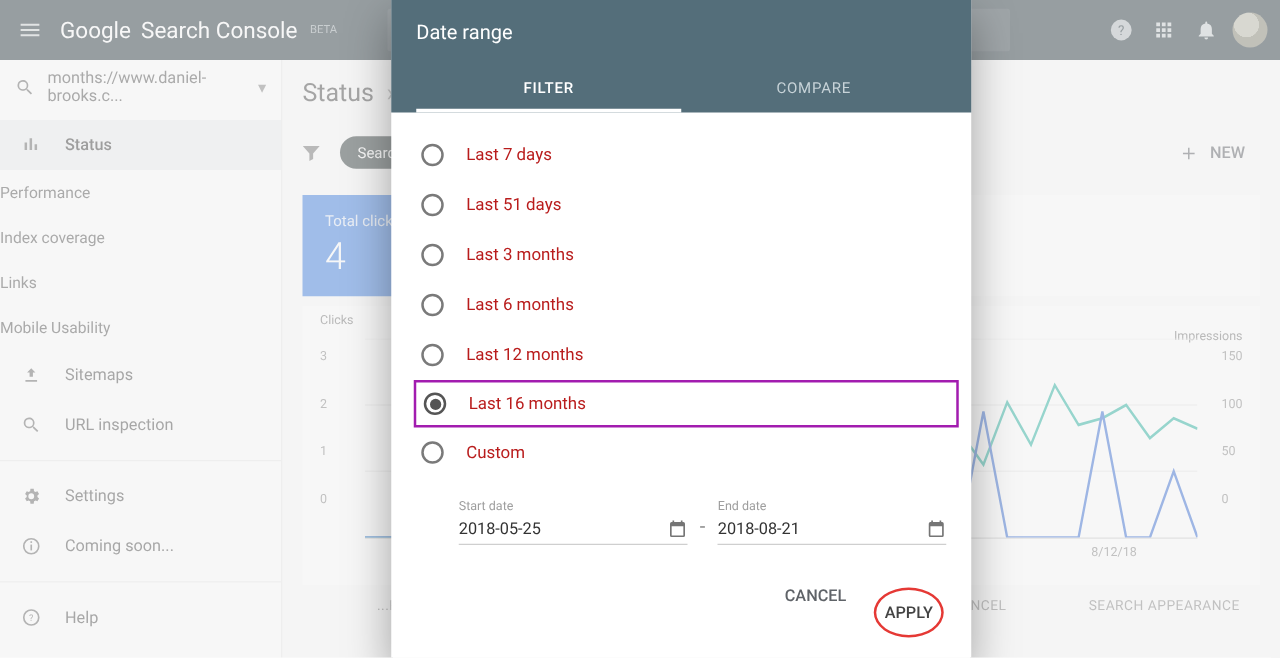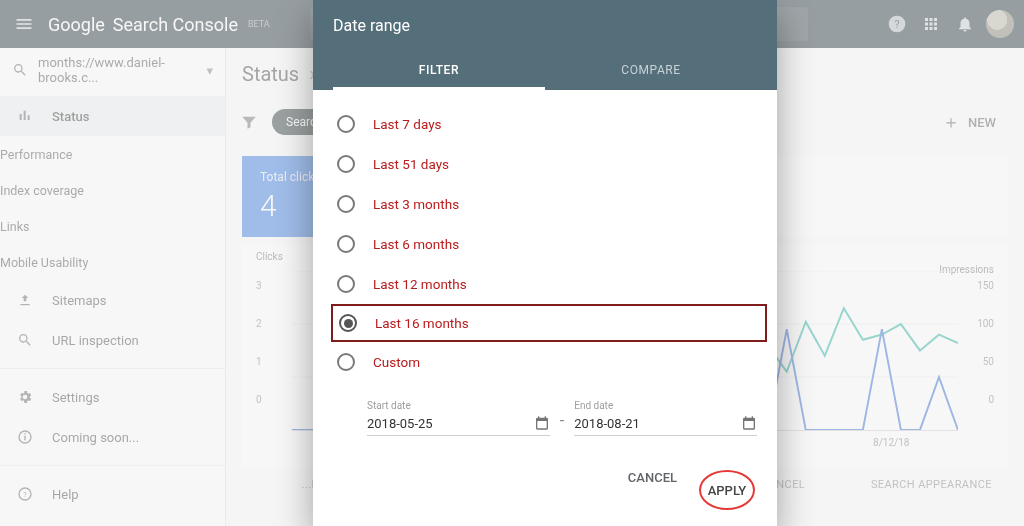--- a/index.html
+++ b/index.html
@@ -62,21 +62,21 @@
   .dlg-title { font-size:16px; font-weight:400;}
   .dlg-tabs { display:flex; margin-top:18px;}
   .dlg-tab { flex:1; text-align:center; font-size:12px; letter-spacing:.6px; padding:10px 0; color:#c7d3d8; cursor:pointer;}
   .dlg-tab.active { color:#fff; border-bottom:3px solid #fff; font-weight:500;}
   .dlg-body { padding:14px 10px 8px 10px;}
   .radio-row { display:flex; align-items:center; height:40px; padding-left:14px; gap:18px; font-size:13.5px; color:#b91c1c; cursor:pointer;}
   .radio { width:18px; height:18px; border:2px solid #7a7a7a; border-radius:50%; display:flex; align-items:center; justify-content:center;}
   .radio .dot { width:9px; height:9px; border-radius:50%; background:#555; display:none;}
   .radio.sel { border-color:#555;}
   .radio.sel .dot { display:block;}
-  .highlight { border:2px solid #7f1d1d; margin-left:8px; padding-left:6px; padding-right:30px; height:38px;}
+  .highlight { border:2px solid #a21caf; margin-left:8px; padding-left:6px; padding-right:30px; height:38px;}
   .daterow { display:flex; align-items:flex-end; gap:10px; padding:6px 10px 10px 44px;}
   .dfield { flex:1;margin-top:12px;}
   .dfield .dl { font-size:10px; color:#9e9e9e;}
   .dfield .di { display:flex; align-items:center; border-bottom:1px solid #cfcfcf; padding:4px 0; font-size:13px; color:#333;}
   .dfield .di .cal { margin-left:auto; color:#757575;}
   .dash { color:#888; padding-bottom:6px;}
   .dlg-actions { display:flex; justify-content:flex-end; gap:22px; padding:16px 22px 18px 0; font-size:13px; font-weight:500; color:#5f6368;}
   .apply-circle { border:2px solid #e53935; border-radius:50%; width:56px; height:40px; display:flex; align-items:center; justify-content:center; color:#444;}
 
   svg { display:block; }
@@ -221,21 +221,21 @@
 
   <div class="chartwrap">
     <div class="axis-l">Clicks</div>
     <div class="axis-r">Impressions</div>
     <div style="position:absolute; left:14px; top:22px; font-size:10px; color:#888; line-height:38px;">
       <div>3</div>
       <div>2</div>
       <div>1</div>
       <div>0</div>
     </div>
-    <div style="position:absolute; right:14px; top:22px; font-size:10px; color:#888; line-height:38px; text-align:right;">
+    <div style="position:absolute; right:14px; top:22px; font-size:10px; color:#888; line-height:38px; ">
       <div>150</div>
       <div>100</div>
       <div>50</div>
       <div>0</div>
     </div>
     <div class="chart">
       <svg width="100%" height="100%" viewBox="0 0 700 150" preserveAspectRatio="none">
         <g class="grid">
           <line x1="0" y1="0" x2="700" y2="0"></line>
             <line x1="0" y1="50" x2="700" y2="50"></line>

